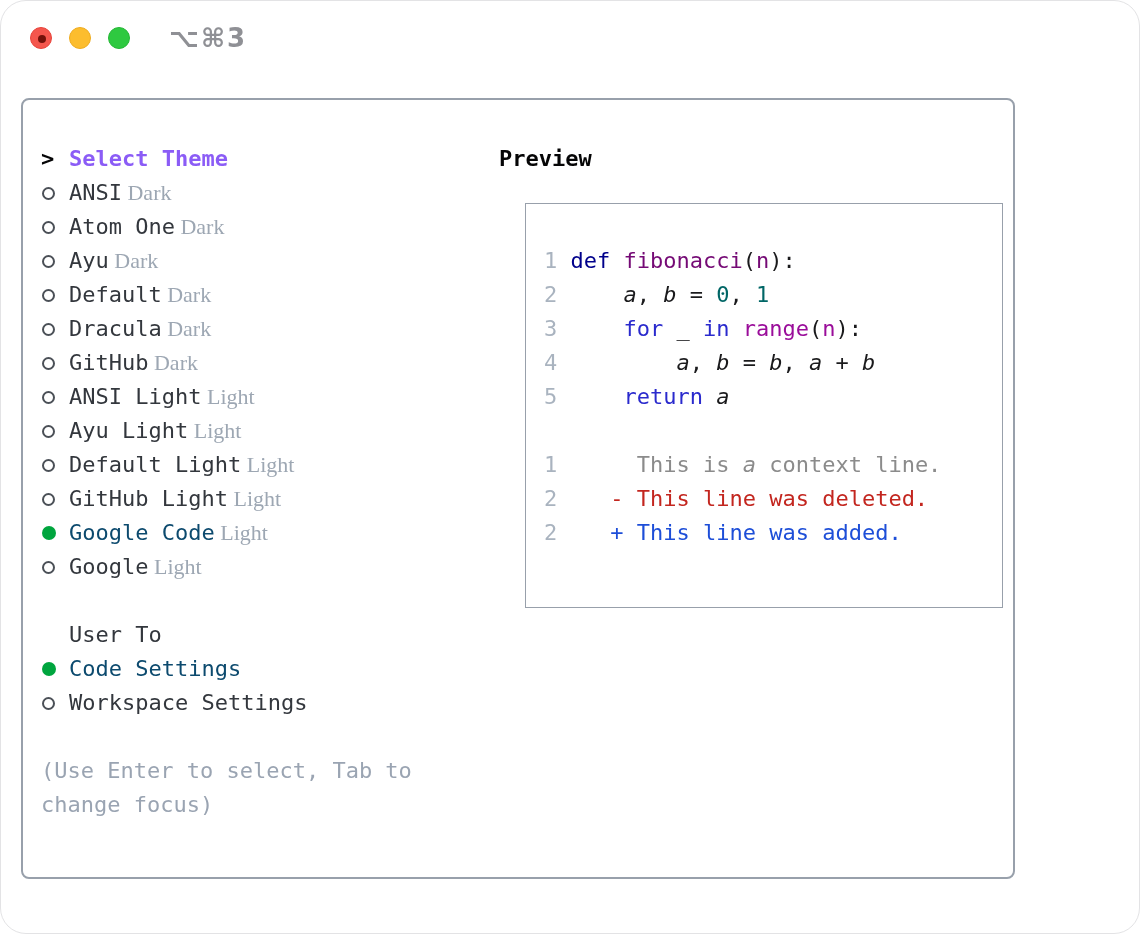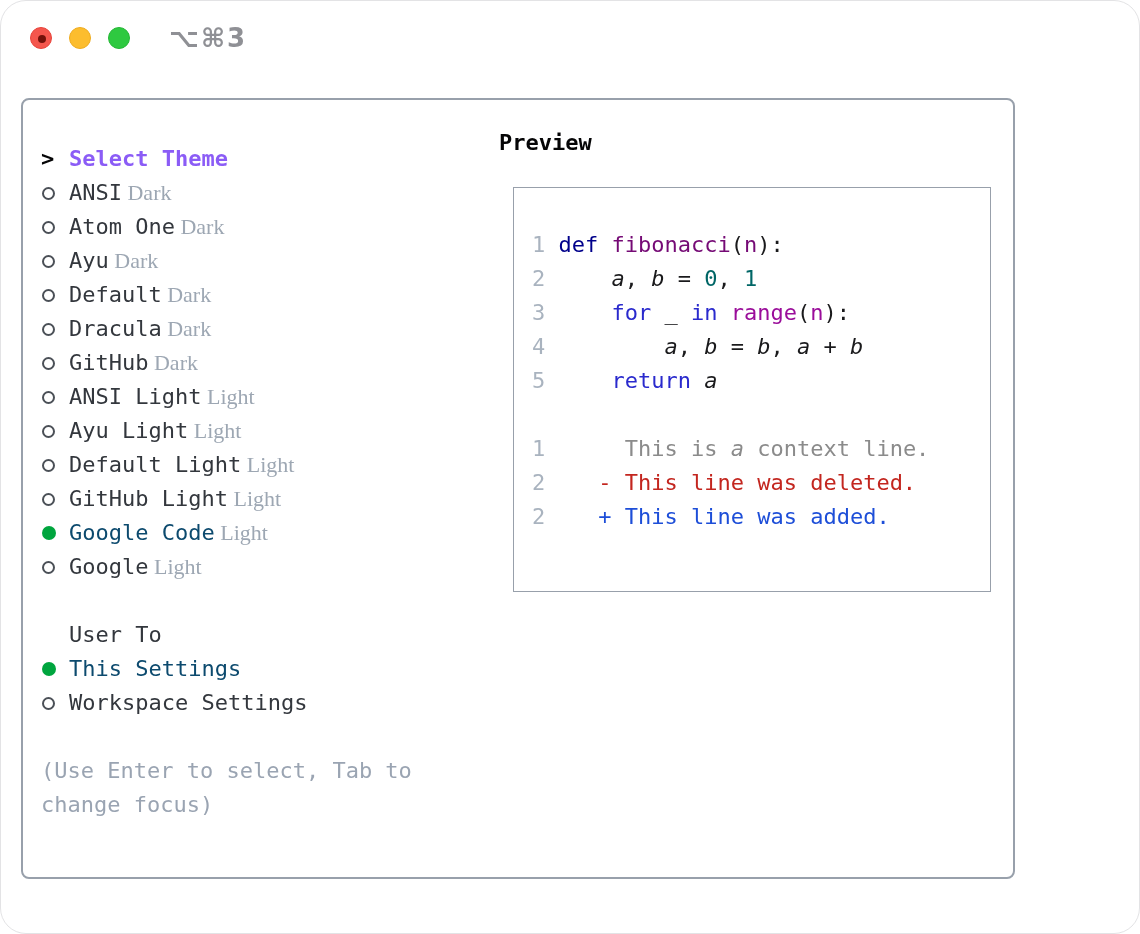--- a/index.html
+++ b/index.html
@@ -30,24 +30,24 @@
   .prompt{font-weight:700;color:#050506;}
   .ltitle{font-weight:700;color:#8b5cf6;text-align:center;}
   .circle{width:13px;height:13px;border-radius:50%;border:2px solid #4b5057;box-sizing:border-box;margin-left:1px;}
   .circle.sel{border:none;background:#00a53e;width:14px;height:14px;}
   .tname{color:#33373d;}
   .tname.green{color:#0c4a6e;}
   .tvariant{color:#9da7b3;font-family:Liberation Serif, serif;}
   .spacer{height:34px;}
   .help{color:#9aa4b2;width:412px;line-height:34px;}
   
-  .right{position:absolute;left:476px;top:26px;width:506px;}
+  .right{position:absolute;left:476px;top:42px;width:506px;}
   .ptitle{font-weight:700;color:#050506;font-size:22px;line-height:34px;height:34px;}
   .pbox{
-    margin-top:27px;margin-left:14px;width:478px;height:405px;box-sizing:border-box;
+    margin-top:27px;margin-left:26px;width:478px;height:405px;box-sizing:border-box;
     border:1.5px solid #98a0ab;background:#fff;padding:40px 0 0 18px;overflow:hidden;
   }
   .codeline{height:34px;font-size:22px;line-height:34px;white-space:pre;color:#1a1a1c;}
   .ln{color:#a9b3bf;}
   .kw{color:#00008b;}
   .kw2{color:#2a2acd;}
   .fn{color:#750a75;}
   .fn2{color:#9a0d9a;}
   .prm{color:#750a75;}
   .prm2{color:#9a0d9a;}
@@ -95,21 +95,21 @@
         </div>
 
       <div class="spacer"></div>
 
       <div class="row">
         <span class="marker"></span>
         <span>User To</span>
       </div>
 
       <div id="apply-options">
-          <div class="row"><span class="marker"><span class="circle sel"></span></span><span class="tname green">This Settings</span></div>
+          <div class="row"><span class="marker"><span class="circle sel"></span></span><span class="tname green">Code Settings</span></div>
           <div class="row"><span class="marker"><span class="circle"></span></span><span class="tname">Workspace Settings</span></div>
         </div>
 
       <div class="spacer"></div>
 
       <div class="help">(Use Enter to select, Tab to change focus)</div>
     </div>
 
     <div class="right">
       <div class="ptitle">Preview</div>

